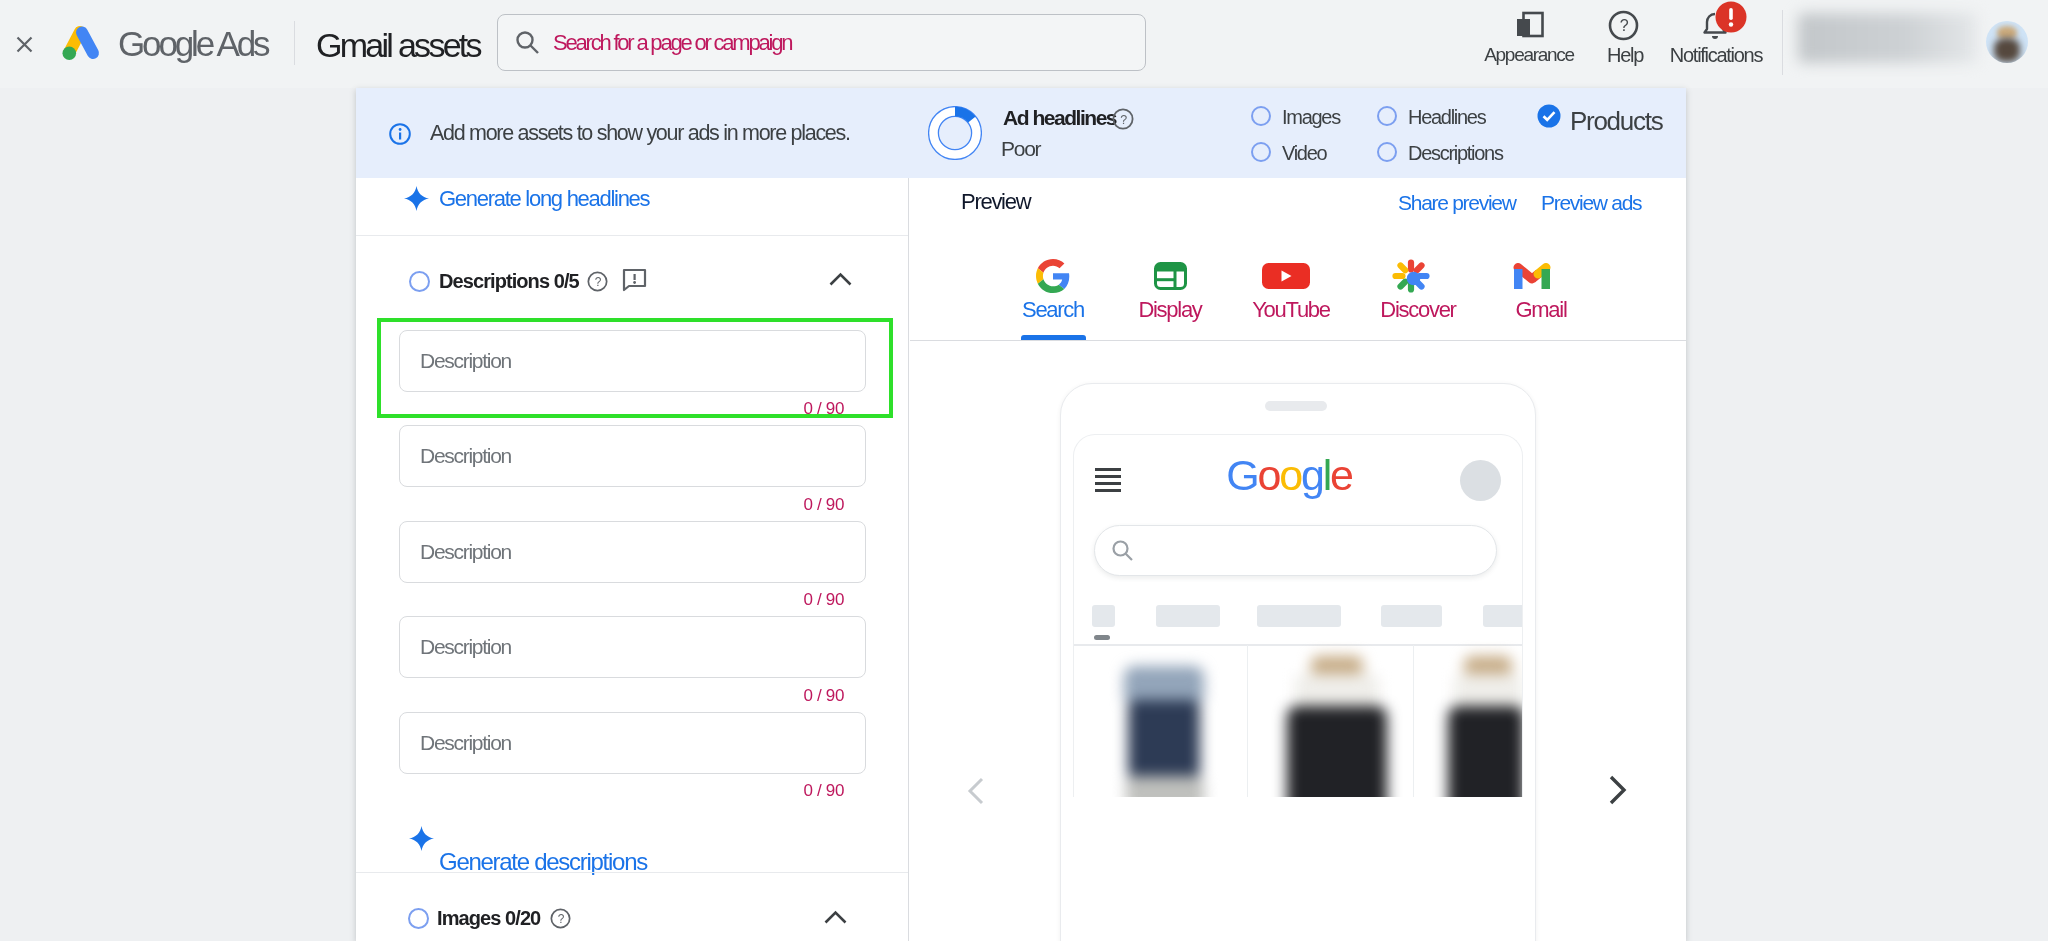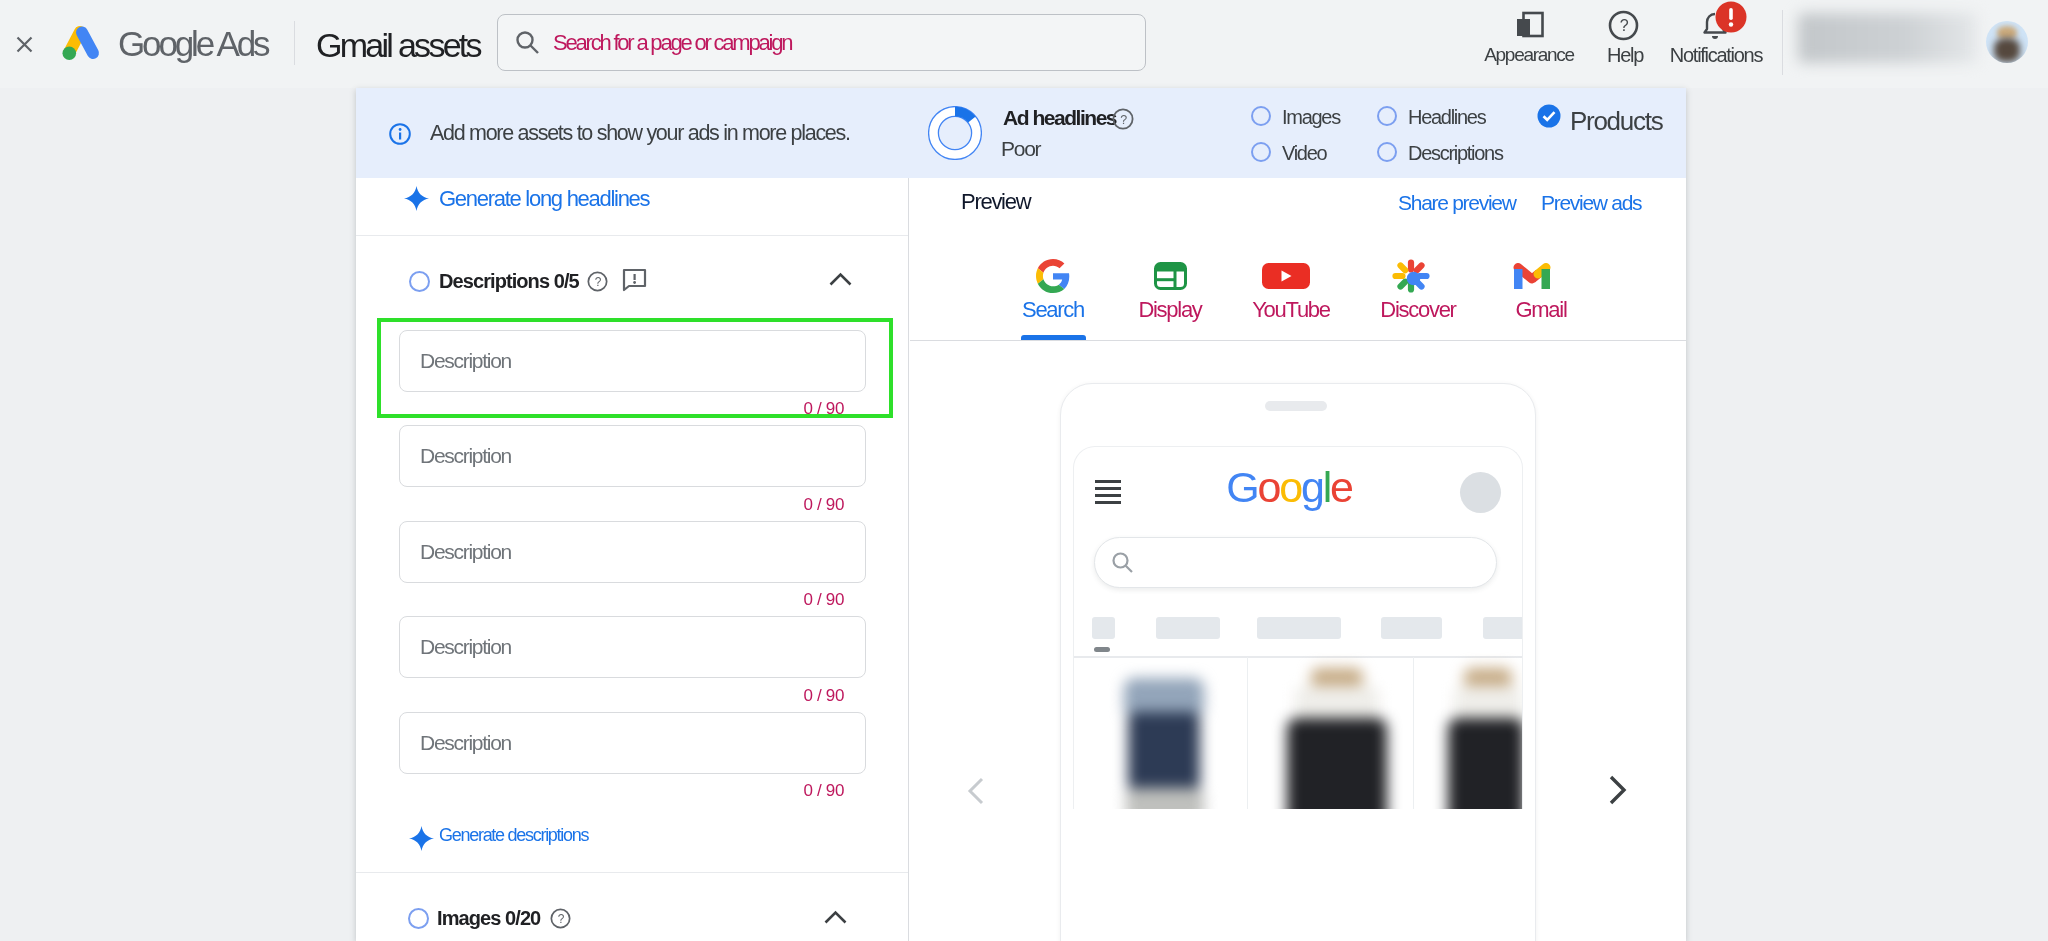--- a/index.html
+++ b/index.html
@@ -138,21 +138,21 @@
 <div class="abs grey-txt" style="left:744px;top:590px;width:100px;text-align:right;font-size:17px;letter-spacing:-0.02em;">0 / 90</div>
 <div class="abs" style="left:399px;top:616px;width:467px;height:62px;border:1.5px solid #d9dbde;border-radius:8px;"></div>
 <div class="abs" style="left:420px;top:635px;font-size:21px;color:#6f7479;">Description</div>
 <div class="abs grey-txt" style="left:744px;top:686px;width:100px;text-align:right;font-size:17px;letter-spacing:-0.02em;">0 / 90</div>
 <div class="abs" style="left:399px;top:712px;width:467px;height:62px;border:1.5px solid #d9dbde;border-radius:8px;"></div>
 <div class="abs" style="left:420px;top:731px;font-size:21px;color:#6f7479;">Description</div>
 <div class="abs grey-txt" style="left:744px;top:781px;width:100px;text-align:right;font-size:17px;letter-spacing:-0.02em;">0 / 90</div>
 <svg class="abs" style="left:409px;top:826px" width="25" height="25" viewBox="0 0 24 24">
     <path d="M12 0 C13.2 6.8 17.2 10.8 24 12 C17.2 13.2 13.2 17.2 12 24 C10.8 17.2 6.8 13.2 0 12 C6.8 10.8 10.8 6.8 12 0 Z" fill="#1a73e8"></path>
   </svg>
-<div class="abs blue" style="left:439px;top:825px;font-size:18px;font-weight:500;">Generate descriptions</div>
+<div class="abs blue" style="left:439px;top:848px;font-size:24px;font-weight:500;">Generate descriptions</div>
 <div class="abs" style="left:356px;top:872px;width:552px;height:1px;background:#e8eaed;"></div>
 <div class="abs" style="left:408px;top:908px;width:21px;height:21px;border:2px solid #7c9ff0;border-radius:50%;"></div>
 <div class="abs" style="left:437px;top:907px;font-size:20px;font-weight:bold;color:#202124;letter-spacing:-0.046em;">Images 0/20</div>
 <svg class="abs" style="left:550px;top:908px" width="21" height="21" viewBox="0 0 22 22">
   <circle cx="11" cy="11" r="9.6" fill="none" stroke="#5f6368" stroke-width="1.8"></circle>
   <text x="11" y="15.5" font-size="12.5" fill="#5f6368" text-anchor="middle" font-family="Liberation Sans">?</text>
 </svg>
 <svg class="abs" style="left:823px;top:910px" width="25" height="15" viewBox="0 0 25 15">
     <path d="M2.5 12.5 L12.5 2.5 L22.5 12.5" fill="none" stroke="#3c4043" stroke-width="2.6"></path>
   </svg>
@@ -215,21 +215,21 @@
   <line x1="25" y1="11" x2="33" y2="4.5" stroke="#FBBC04" stroke-width="9" stroke-linecap="round"></line>
   <rect x="1" y="6" width="8.5" height="20" fill="#4285F4"></rect>
   <rect x="28.5" y="6" width="8.5" height="20" fill="#34A853"></rect>
 </svg>
 <div class="abs grey-txt" style="left:1541px;top:297px;width:0;display:flex;justify-content:center;">
     <span style="white-space:nowrap;font-size:22px;">Gmail</span>
   </div>
 
 <div class="abs" style="left:1060px;top:383px;width:476px;height:600px;border:1.5px solid #e9ebee;border-radius:32px;background:#fff;box-shadow:0 1px 4px rgba(60,64,67,.08);"></div>
 <div class="abs" style="left:1265px;top:401px;width:62px;height:10px;border-radius:5px;background:#e8eaed;"></div>
-<div class="abs" style="left:1073px;top:446px;width:450px;height:363px;border:1.5px solid #edeff1;border-radius:22px 22px 0 0;border-bottom:none;overflow:hidden;">
+<div class="abs" style="left:1073px;top:434px;width:450px;height:363px;border:1.5px solid #edeff1;border-radius:22px 22px 0 0;border-bottom:none;overflow:hidden;">
 
   <div class="abs" style="left:21px;top:33px;width:26px;height:2.5px;background:#3c4043;"></div>
   <div class="abs" style="left:21px;top:40px;width:26px;height:2.5px;background:#3c4043;"></div>
   <div class="abs" style="left:21px;top:47px;width:26px;height:2.5px;background:#3c4043;"></div>
   <div class="abs" style="left:21px;top:54px;width:26px;height:2.5px;background:#3c4043;"></div>
   <div class="abs" style="left:215px;top:16px;width:0;display:flex;justify-content:center;">
       <span style="white-space:nowrap;font-size:43px;font-weight:500;letter-spacing:-2.2px;"><span style="color:#4285F4">G</span><span style="color:#EA4335">o</span><span style="color:#FBBC05">o</span><span style="color:#4285F4">g</span><span style="color:#34A853">l</span><span style="color:#EA4335">e</span></span>
     </div>
   <div class="abs" style="left:386px;top:25px;width:41px;height:41px;border-radius:50%;background:#dbdfe3;"></div>
   <div class="abs" style="left:20px;top:90px;width:403px;height:51px;border:1.5px solid #e3e6e9;border-radius:26px;background:#fff;box-shadow:0 2px 5px rgba(60,64,67,.1);"></div>

